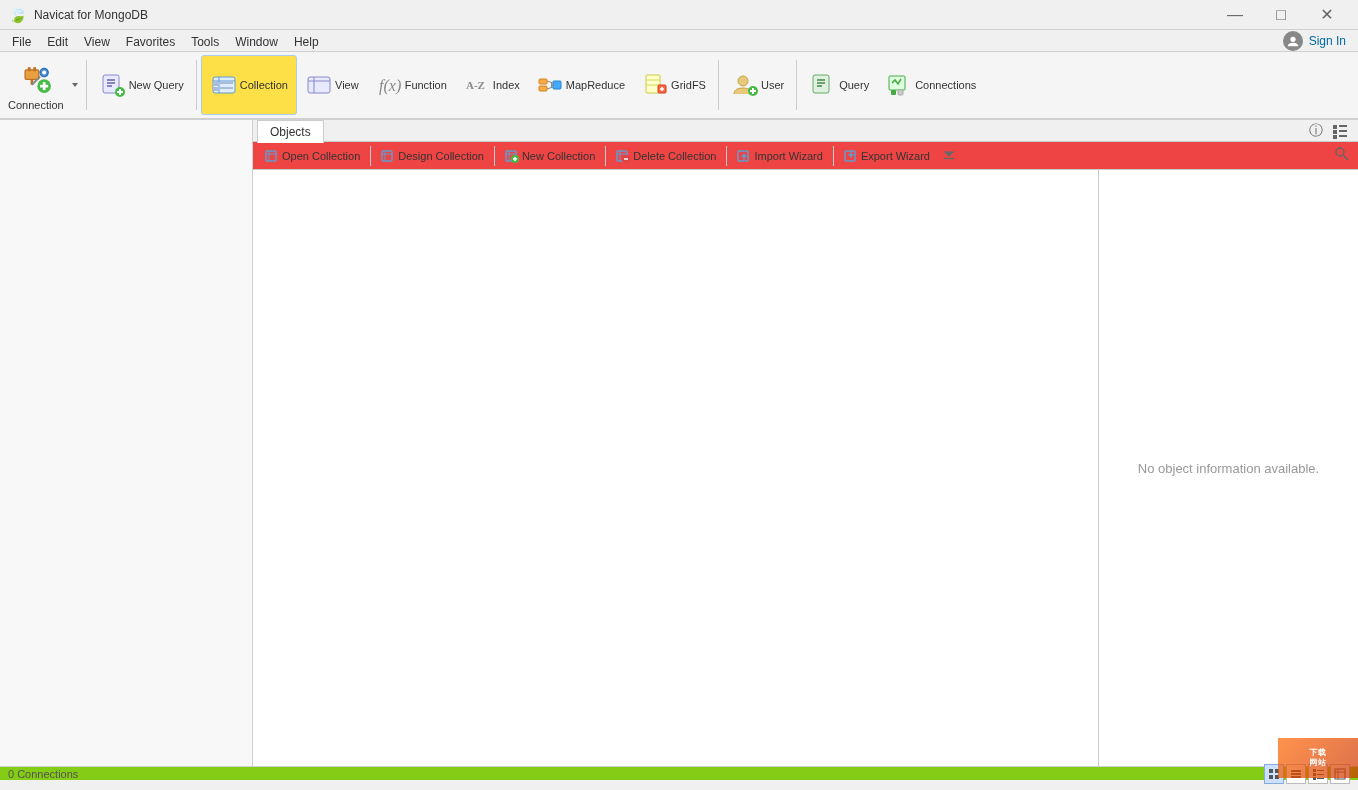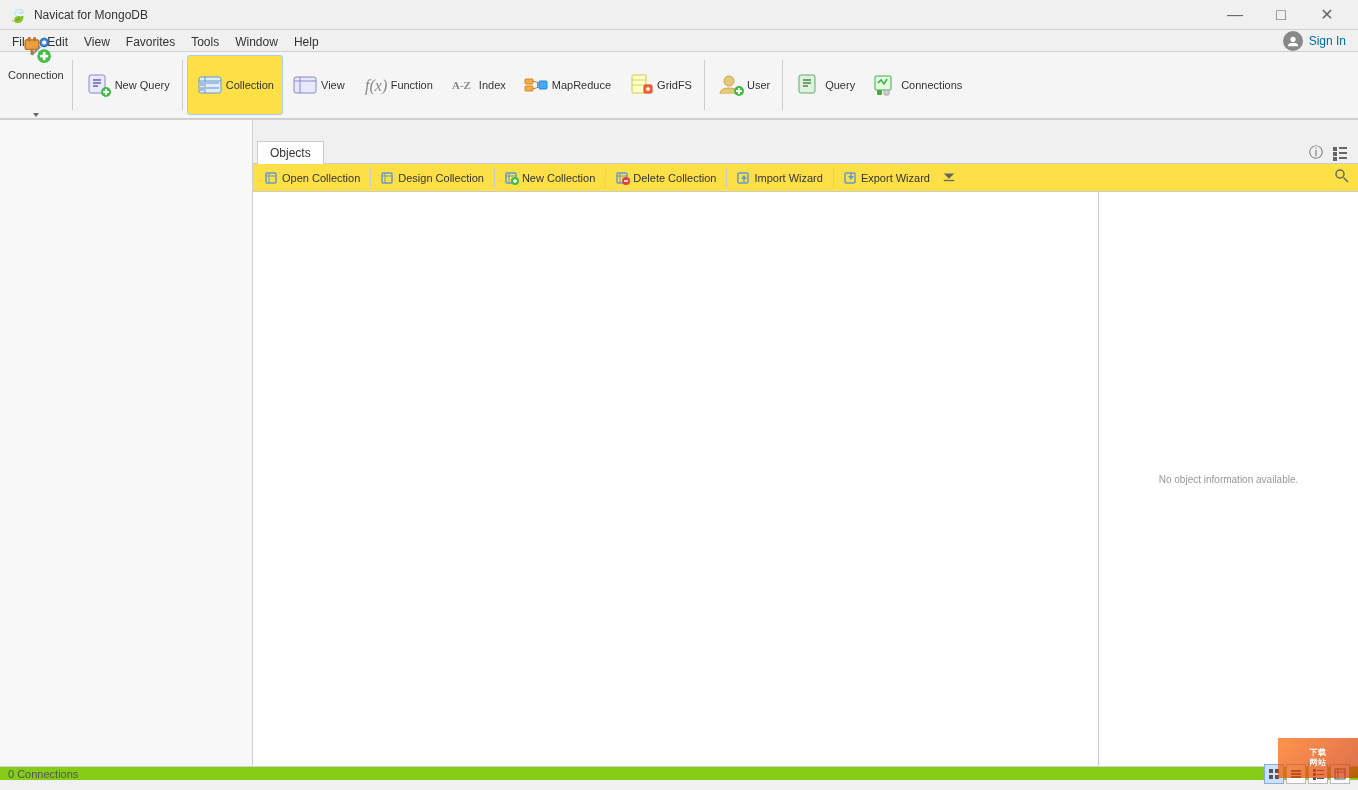--- a/index.html
+++ b/index.html
@@ -48,71 +48,71 @@
       min-width: 60px; height: 60px; padding: 4px 8px; cursor: pointer;
       border: none; background: transparent; font-size: 11px; color: #333;
       border-radius: 3px; gap: 2px;
     }
     .toolbar-btn.active { background: #fde047; border: 1px solid #aaccee; align-items: center; }
     .toolbar-btn svg { width: 28px; height: 28px; }
     .toolbar-btn .label { font-size: 11px; color: #333; white-space: nowrap; }
     .toolbar-separator { width: 1px; height: 50px; background: #ccc; margin: 0 4px; }
 
     
-    .conn-btn-group { display: flex; flex-direction: column; align-items: center; }
+    .conn-btn-group { display: flex; align-items: center; }
     .conn-btn-main { display: flex; flex-direction: column; align-items: center; justify-content: center; min-width: 50px; height: 60px; padding: 4px 4px; cursor: pointer; border: none; background: transparent; font-size: 11px; color: #333; border-radius: 3px 0 0 3px; gap: 2px; }
     .conn-dropdown { display: flex; flex-direction: column; align-items: center; justify-content: center; height: 60px; width: 14px; cursor: pointer; border: none; background: transparent; border-radius: 0 3px 3px 0; }
 
     
     #main-container { display: flex; height: calc(790px - 30px - 22px - 68px - 24px); }
     #left-panel { width: 253px; background: #f8f8f8; border-right: 1px solid #d0d0d0; }
 
     
     #right-panel { flex: 1; display: flex; flex-direction: column; background: white; }
 
     
     #objects-tab-bar {
-      display: flex; align-items: flex-end; height: 44px;
+      display: flex; align-items: center; height: 22px;
       background: #f0f0f0; border-bottom: 1px solid #ccc;
       padding-left: 4px;
     }
     .objects-tab {
       padding: 4px 12px; font-size: 12px; cursor: pointer;
       border: 1px solid transparent; border-bottom: none;
       background: transparent; color: #333;
     }
     .objects-tab.active {
       background: white; border-color: #ccc; border-bottom-color: white;
       margin-bottom: -1px; z-index: 1;
     }
     
     #info-icons { margin-left: auto; display: flex; gap: 4px; padding-right: 8px; }
     .info-icon { width: 20px; height: 20px; display: flex; align-items: center; justify-content: center; cursor: pointer; color: #666; font-size: 14px; }
 
     
     #objects-toolbar {
       display: flex; align-items: center; height: 28px;
-      background: #fde047; border-bottom: 1px solid #ccc;
+      background: #ef4444; border-bottom: 1px solid #ccc;
       padding: 0 4px; gap: 0;
     }
     .obj-toolbar-btn {
       display: flex; align-items: center; gap: 3px;
       padding: 3px 8px; font-size: 11px; cursor: pointer;
       border: none; background: transparent; color: #333;
       border-radius: 2px; white-space: nowrap;
     }
     .obj-toolbar-btn svg { width: 14px; height: 14px; }
     .obj-toolbar-sep { width: 1px; height: 20px; background: #ccc; margin: 0 2px; }
     .more-btn { padding: 2px 4px; cursor: pointer; font-size: 14px; color: #666; border: none; background: transparent; }
     .search-btn { padding: 2px 4px; cursor: pointer; font-size: 14px; color: #666; border: none; background: transparent; margin-left: auto; }
 
     
     #objects-content { flex: 1; display: flex; position: relative; }
     #objects-list { flex: 1; overflow-y: auto; }
-    #info-panel { width: 260px; border-left: 1px solid #ccc; display: flex; flex-direction: column; align-items: center; justify-content: center; color: #999; font-size: 10px; }
+    #info-panel { width: 260px; border-left: 1px solid #ccc; display: flex; flex-direction: column; align-items: center; justify-content: center; color: #999; font-size: 13px; }
 
     
     #status-bar {
       height: 14px; background: #84cc16; border-top: 1px solid #d0d0d0;
       display: flex; align-items: center; padding: 0 8px; font-size: 11px; color: #555;
     }
     #status-bar-right { margin-left: auto; display: flex; gap: 2px; }
     .view-btn { width: 20px; height: 20px; border: 1px solid #bbb; background: white; cursor: pointer; display: flex; align-items: center; justify-content: center; font-size: 11px; color: #555; }
     .view-btn.active { background: #cce0ff; border-color: #88aadd; }
 

